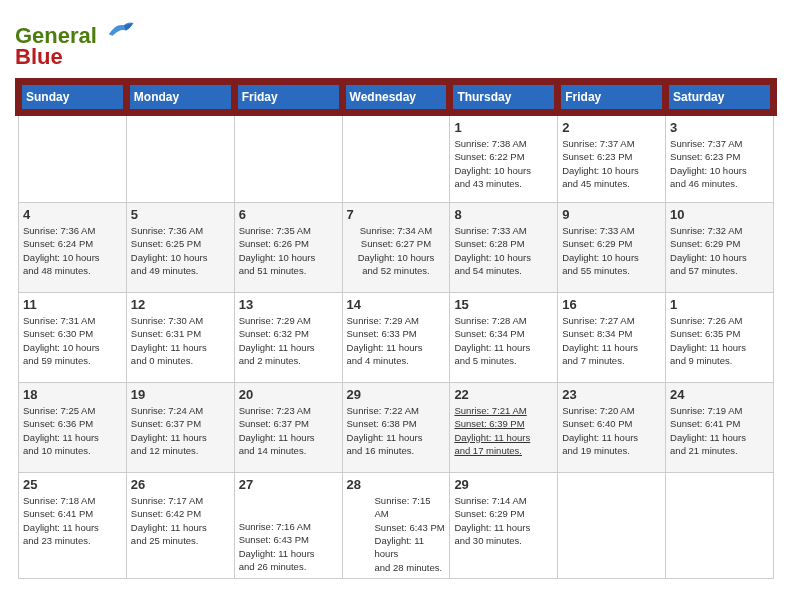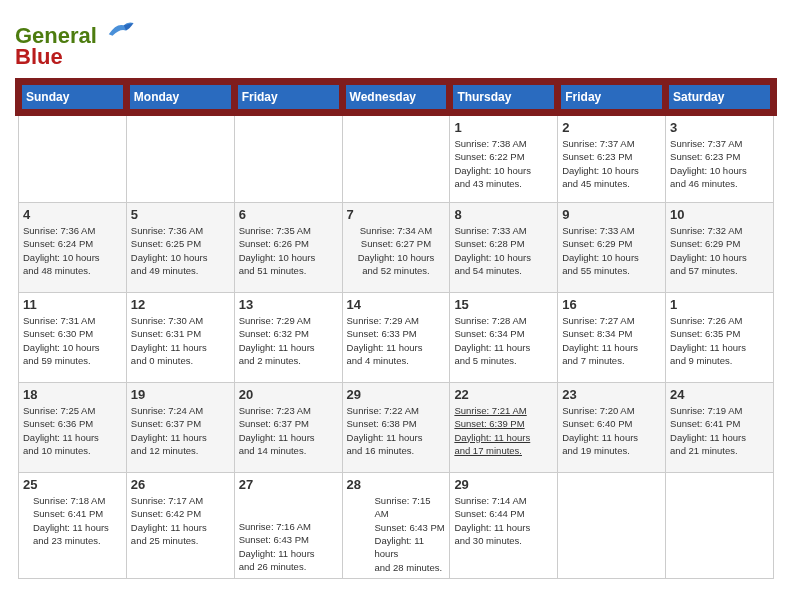--- a/index.html
+++ b/index.html
@@ -300,21 +300,21 @@
           <span class="day-num">24</span>
           <div class="day-info" style="white-space: pre-line;">Sunrise: 7:19 AM
 Sunset: 6:41 PM
 Daylight: 11 hours
 and 21 minutes.</div>
         </td>
       </tr>
       <tr>
         <td>
           <span class="day-num">25</span>
-          <div class="day-info" style="white-space: pre-line; margin-left: 10px;">Sunrise: 7:18 AM
+          <div class="day-info" style="white-space: pre-line;">Sunrise: 7:18 AM
 Sunset: 6:41 PM
 Daylight: 11 hours
 and 23 minutes.</div>
         </td>
         <td>
           <span class="day-num">26</span>
           <div class="day-info" style="white-space: pre-line;">Sunrise: 7:17 AM
 Sunset: 6:42 PM
 Daylight: 11 hours
 and 25 minutes.</div>
@@ -329,21 +329,21 @@
         <td>
           <span class="day-num">28</span>
           <div class="day-info" style="white-space: pre-line; margin-left: 28px;">Sunrise: 7:15 AM
 Sunset: 6:43 PM
 Daylight: 11 hours
 and 28 minutes.</div>
         </td>
         <td>
           <span class="day-num">29</span>
           <div class="day-info" style="white-space: pre-line;">Sunrise: 7:14 AM
-Sunset: 6:44 PM
+Sunset: 6:29 PM
 Daylight: 11 hours
 and 30 minutes.</div>
         </td>
         <td class="empty-cell"></td>
         <td class="empty-cell"></td>
       </tr>
     </tbody>
 </table>
 
 </body></html>

